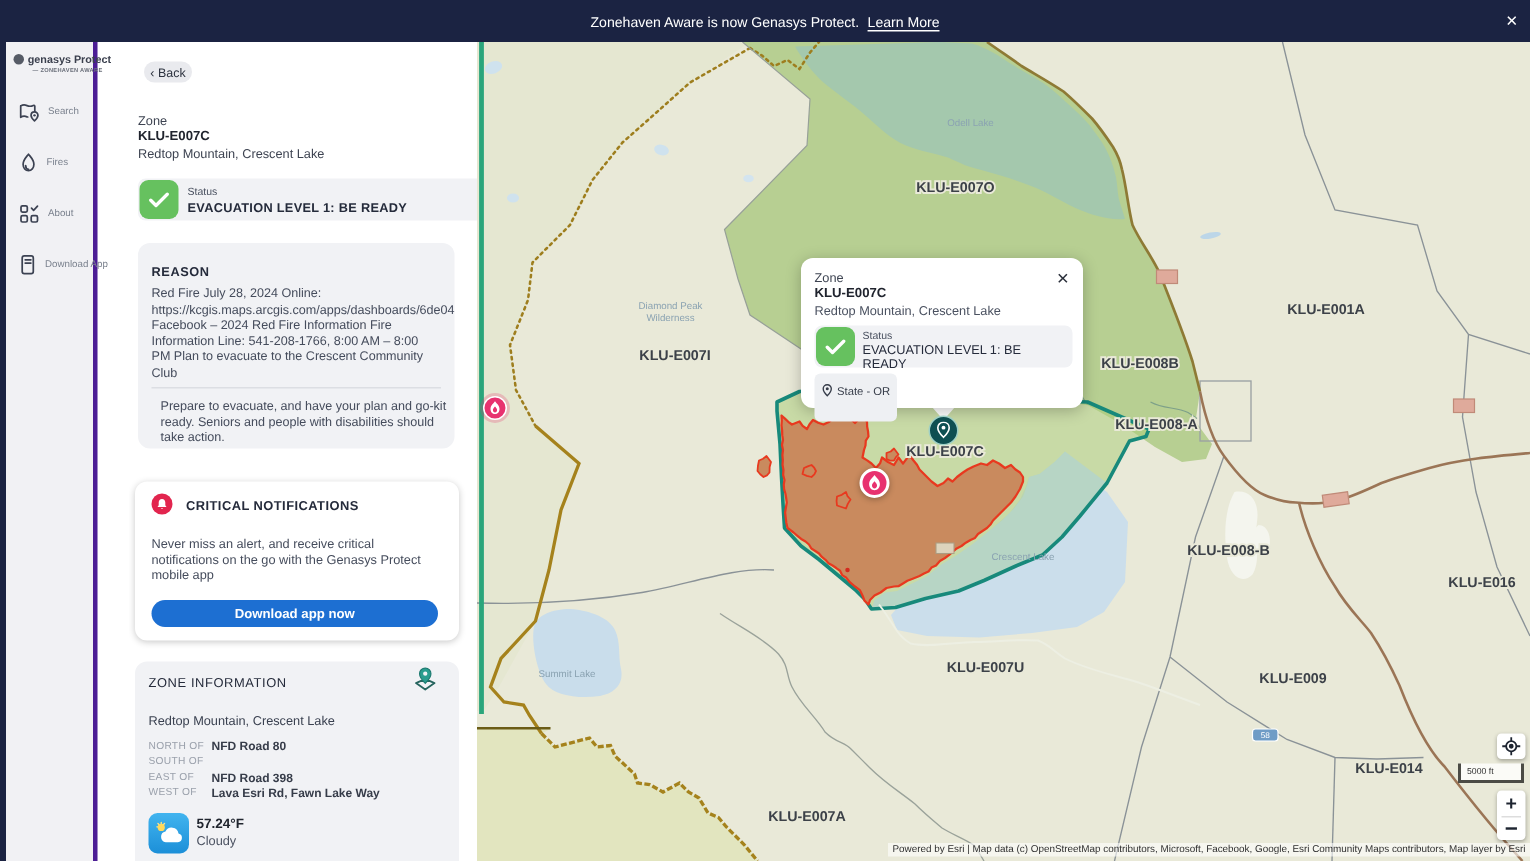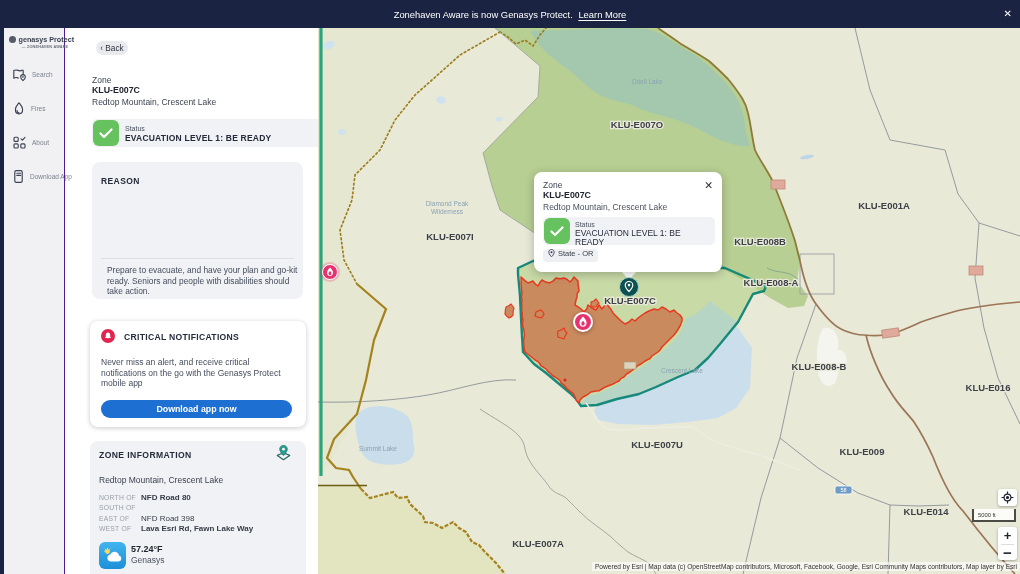--- a/index.html
+++ b/index.html
@@ -4,21 +4,21 @@
 *{margin:0;padding:0;box-sizing:border-box}
 html,body{width:1020px;height:574px;overflow:hidden;font-family:"Liberation Sans",sans-serif}
 #app{position:relative;width:1020px;height:574px;background:#fff}
 
 #banner{position:absolute;left:0;top:0;width:1020px;height:28px;background:#1b2342;color:#fff;font-size:9.4px;display:flex;align-items:center;justify-content:center;}
 #banner .x{position:absolute;right:8px;top:8px;font-size:10px;color:#fff}
 #banner u{margin-left:3px;font-weight:400;text-underline-offset:1.5px}
 
 #strip{position:absolute;left:0;top:28px;width:4px;height:546px;background:#1b2342}
 
-#side{position:absolute;left:4px;top:28px;width:61px;height:546px;background:#f1f1f4;border-right:1px solid #4c1d95}
+#side{position:absolute;left:4px;top:28px;width:61px;height:546px;background:#f1f1f4;border-right:3px solid #4c1d95}
 #logo{position:absolute;left:5px;top:7px;width:72px}
 #logo .l1{display:flex;align-items:center;font-size:7.2px;font-weight:700;color:#3a3f4d;white-space:nowrap}
 #logo .dot{width:7px;height:7px;border-radius:50%;background:#565b66;margin-right:2.5px;flex:0 0 auto}
 #logo .l2{font-size:3.8px;color:#6a6f7a;margin-top:1px;text-align:center;letter-spacing:.2px;font-weight:700;white-space:nowrap}
 .nav{position:absolute;left:0;width:82px;display:flex;align-items:center}
 .nav svg{margin-left:8px}
 .nav .lb{font-size:6.5px;color:#7b828e;margin-left:5px}
 
 #panel{position:absolute;left:86px;top:28px;width:232px;height:546px;background:#fff;overflow:hidden}
 #back{position:absolute;left:10px;top:13px;width:32px;height:14px;background:#e9eaee;border-radius:7px;font-size:8.3px;color:#2e3440;display:flex;align-items:center;justify-content:center}
@@ -101,20 +101,28 @@
           <svg width="14" height="11" viewBox="0 0 14 11">
             <path d="M1.5 5.5 L5 9 L12.5 1.5" fill="none" stroke="#fff" stroke-width="2.2" stroke-linecap="round" stroke-linejoin="round"></path>
           </svg>
         </div>
       <div class="st1" style="left:33px;top:6px">Status</div>
       <div class="st2" style="left:33px;top:14px;font-size:8.5px;white-space:nowrap">EVACUATION LEVEL 1: BE READY</div>
     </div>
 
     <div class="card" style="left:6px;top:134px;width:211px;height:137px">
       <div style="position:absolute;left:9px;top:14px;font-weight:700;font-size:8.5px;color:#252b3b;letter-spacing:.4px">REASON</div>
+      <div style="position:absolute;left:9px;top:28px;font-size:8.4px;color:#454c5c;line-height:10.55px;white-space:nowrap">
+        Red Fire July 28, 2024 Online:<br>
+        https://kcgis.maps.arcgis.com/apps/dashboards/6de04<br>
+        Facebook – 2024 Red Fire Information Fire<br>
+        Information Line: 541-208-1766, 8:00 AM – 8:00<br>
+        PM Plan to evacuate to the Crescent Community<br>
+        Club
+      </div>
       <div style="position:absolute;left:9px;top:96px;width:193px;border-top:1px solid #dcdee3"></div>
       <div style="position:absolute;left:15px;top:103px;font-size:8.4px;color:#454c5c;line-height:10.55px;white-space:nowrap">
         Prepare to evacuate, and have your plan and go-kit<br>
         ready. Seniors and people with disabilities should<br>
         take action.
       </div>
     </div>
 
     <div style="position:absolute;left:4px;top:293px;width:216px;height:106px;background:#fff;border-radius:8px;box-shadow:0 1px 5px rgba(0,0,0,.22)">
       <div style="position:absolute;left:11px;top:8px;width:14px;height:14px;border-radius:50%;background:#e2254e;display:flex;align-items:center;justify-content:center">
@@ -125,47 +133,47 @@
       <div style="position:absolute;left:34px;top:11px;font-weight:700;font-size:8.6px;color:#252b3b;letter-spacing:.3px">CRITICAL NOTIFICATIONS</div>
       <div style="position:absolute;left:11px;top:36px;font-size:8.5px;color:#454c5c;line-height:10.5px;white-space:nowrap">
         Never miss an alert, and receive critical<br>
         notifications on the go with the Genasys Protect<br>
         mobile app
       </div>
       <div style="position:absolute;left:11px;top:79px;width:191px;height:18px;border-radius:9px;background:#1d6fd2;color:#fff;font-weight:700;font-size:8.8px;display:flex;align-items:center;justify-content:center">Download app now</div>
     </div>
 
     <div class="card" style="left:4px;top:413px;width:216px;height:161px;border-bottom-left-radius:0;border-bottom-right-radius:0">
-      <div style="position:absolute;left:9px;top:9px;font-weight:700;font-size:8.6px;color:#252b3b;letter-spacing:.4px">ZONE INFORMATION</div>
+      <div style="position:absolute;left:9px;top:9px;font-weight:400;font-size:8.6px;color:#252b3b;letter-spacing:.4px">ZONE INFORMATION</div>
       <div style="position:absolute;right:13px;top:3px">
         <svg width="19" height="19" viewBox="0 0 20 20">
             <path d="M3.5 12 L7 10.5 L13 10.5 L16.5 12 L10 16.5 Z" fill="none" stroke="#27655f" stroke-width="1.3" stroke-linejoin="round"></path>
             <path d="M10 1.5 C7.7 1.5 6 3.2 6 5.4 C6 8.2 10 12.2 10 12.2 C10 12.2 14 8.2 14 5.4 C14 3.2 12.3 1.5 10 1.5 Z" fill="#2a9d8f" stroke="#1d7a70" stroke-width="0.8"></path>
             <circle cx="10" cy="5.4" r="1.5" fill="#f1f2f5"></circle>
           </svg>
       </div>
       <div style="position:absolute;left:9px;top:34px;font-size:8.5px;color:#3a4150">Redtop Mountain, Crescent Lake</div>
       <div style="position:absolute;left:9px;top:53px;font-size:6.8px;color:#9aa0ab;letter-spacing:.2px">NORTH OF</div>
       <div style="position:absolute;left:51px;top:52px;font-size:8px;color:#363c49;font-weight:700">NFD Road 80</div>
       <div style="position:absolute;left:9px;top:63px;font-size:6.8px;color:#9aa0ab;letter-spacing:.2px">SOUTH OF</div>
       <div style="position:absolute;left:9px;top:73.5px;font-size:6.8px;color:#9aa0ab;letter-spacing:.2px">EAST OF</div>
-      <div style="position:absolute;left:51px;top:72.5px;font-size:8px;color:#363c49;font-weight:400">NFD Road 398</div>
+      <div style="position:absolute;left:51px;top:72.5px;font-size:8px;color:#363c49;font-weight:700">NFD Road 398</div>
       <div style="position:absolute;left:9px;top:84px;font-size:6.8px;color:#9aa0ab;letter-spacing:.2px">WEST OF</div>
       <div style="position:absolute;left:51px;top:83px;font-size:8px;color:#363c49;font-weight:700">Lava Esri Rd, Fawn Lake Way</div>
       <div style="position:absolute;left:9px;top:101px;width:27px;height:27px;border-radius:6px;background:linear-gradient(180deg,#41b4ef,#1c8fd8);display:flex;align-items:center;justify-content:center">
         <svg width="20" height="17" viewBox="0 0 20 17">
             <g stroke="#ffe48a" stroke-width="0.9" stroke-linecap="round">
               <path d="M4.5 1.2 L4.5 2.2 M1.6 4.2 L2.6 4.2 M2.3 2 L3 2.7 M6.7 2 L6 2.7"></path>
             </g>
             <circle cx="4.5" cy="4.6" r="2.4" fill="#ffd95c"></circle>
             <path d="M7.5 14.5 A3.6 3.6 0 0 1 7.3 7.4 A4.6 4.6 0 0 1 16 8.6 A3 3 0 0 1 15.6 14.5 Z" fill="#fff"></path>
           </svg>
       </div>
       <div style="position:absolute;left:41px;top:103px;font-weight:700;font-size:9px;color:#21262f">57.24°F</div>
-      <div style="position:absolute;left:41px;top:114px;font-size:8.5px;color:#4a5160">Genasys</div>
+      <div style="position:absolute;left:41px;top:114px;font-size:8.5px;color:#4a5160">Cloudy</div>
     </div>
   </div>
 
   <div id="map">
     <svg class="base" width="702" height="546" viewBox="0 0 702 546">
       <path d="M0,0 L182,0 L142,27 L114,52 L97,67 L77,92 L62,122 L37,147 L34,172 L22,202 L26,232 L39,256 L68,281 L56,312 L48,352 L39,386 L14,431 L5,445 L0,446 Z" fill="#e5e7d1"></path>
       <path d="M0,458 L49,458 L43,461 L52,470 L75,464 L80,470 L89,469 L92,476 L105,488 L107,494 L115,495 L124,500 L135,494 L141,500 L148,504 L154,514 L161,517 L166,523 L172,529 L184,541 L187,546 L0,546 Z" fill="#e2e5bf"></path>
       <path d="M177,0 L340,0 L363,16 L391,33 L410,51 L424,70 L430,85 L437,122 L455,154 L477,213 L482,233 L479,253 L490,268 L486,278 L470,280 L452,270 L430,255 L407,242 L342,234 L242,222 L182,182 L174,158 L165,125 L220,69 L222,38 Z" fill="#b7cf92"></path>
       <path d="M212,3 L308,0 L330,1 C340,4 348,9 355,14 C368,22 379,27 386,34 C396,43 402,48 408,55 C414,63 418,68 421,75 C424,82 425,86 426,90 C427,96 427,100 428,105 L432,118 C420,119 410,115 402,112 C392,108 382,101 372,97 C362,93 350,89 342,87 C336,85 330,84 325,82 C321,80 318,79 314,77 C304,74 296,73 286,69 C276,65 267,56 259,49 C250,41 238,33 231,27 C224,21 216,10 212,3 Z" fill="#a4c8ad"></path>
       <path d="M342,148 L380,200 L407,242" fill="none" stroke="#7da089" stroke-width="0.8"></path>
@@ -240,21 +248,21 @@
       <div style="position:absolute;left:9px;top:30px;font-size:8.5px;color:#4a5160">Redtop Mountain, Crescent Lake</div>
       <div style="position:absolute;left:9px;top:45px;width:172px;height:28px;background:#f1f2f5;border-radius:5px">
         <div class="gsq">
             <svg width="14" height="11" viewBox="0 0 14 11">
               <path d="M1.5 5.5 L5 9 L12.5 1.5" fill="none" stroke="#fff" stroke-width="2.2" stroke-linecap="round" stroke-linejoin="round"></path>
             </svg>
           </div>
         <div style="position:absolute;left:32px;top:4px;font-size:7px;color:#4a5160">Status</div>
         <div style="position:absolute;left:32px;top:12px;font-weight:400;font-size:8.5px;color:#252b3b;line-height:8.5px">EVACUATION LEVEL 1: BE<br>READY</div>
       </div>
-      <div style="position:absolute;left:9px;top:77px;height:13px;background:#eef0f3;border-radius:4px;display:flex;align-items:flex-start;padding:0 5px;font-size:7.5px;color:#363c49">
+      <div style="position:absolute;left:9px;top:77px;height:13px;background:#eef0f3;border-radius:4px;display:flex;align-items:flex-end;padding:16px 5px;font-size:7.5px;color:#363c49">
         <svg width="7" height="9" viewBox="0 0 7 9" style="margin-right:3px">
             <path d="M3.5 0.5 C1.9 0.5 0.8 1.7 0.8 3.2 C0.8 5.2 3.5 7.8 3.5 7.8 C3.5 7.8 6.2 5.2 6.2 3.2 C6.2 1.7 5.1 0.5 3.5 0.5 Z" fill="none" stroke="#363c49" stroke-width="0.9"></path>
             <circle cx="3.5" cy="3.2" r="1" fill="#363c49"></circle>
           </svg>
         State - OR
       </div>
     </div>
 
     <div id="mk-pin" style="position:absolute;left:301px;top:249px;width:20px;height:20px;border-radius:50%;background:#0e4f52;border:1.5px solid #9fd0c6;display:flex;align-items:center;justify-content:center">
       <svg width="10" height="12" viewBox="0 0 10 12">

